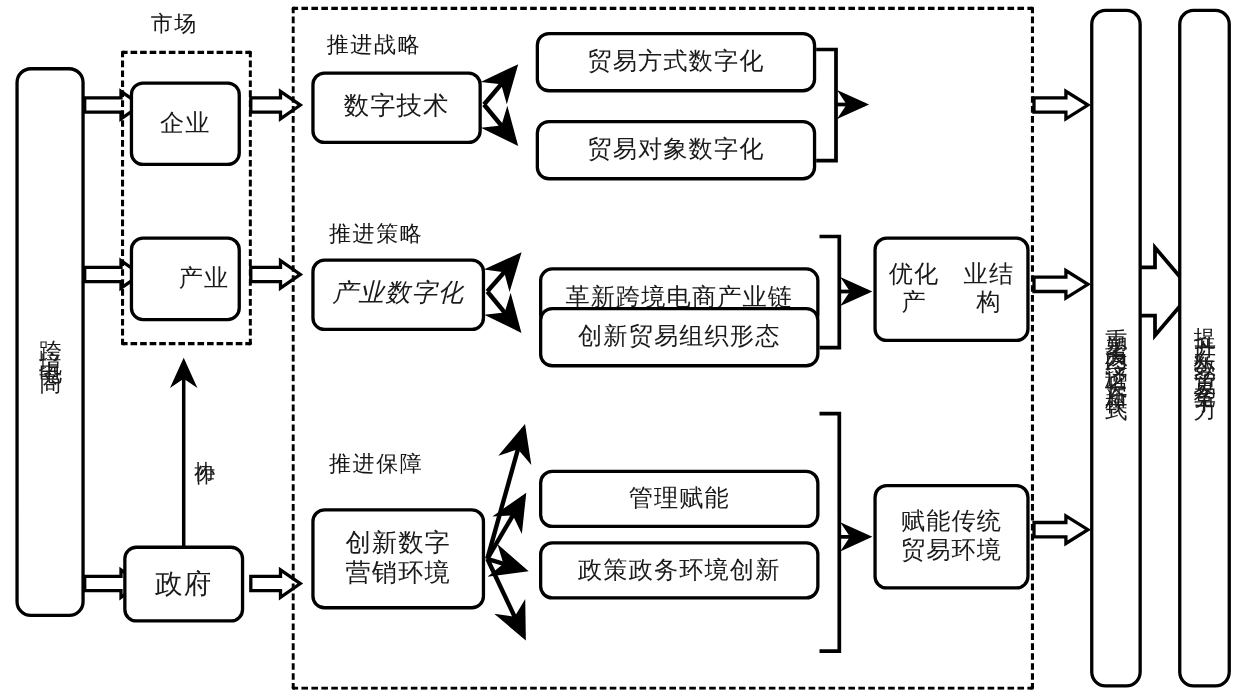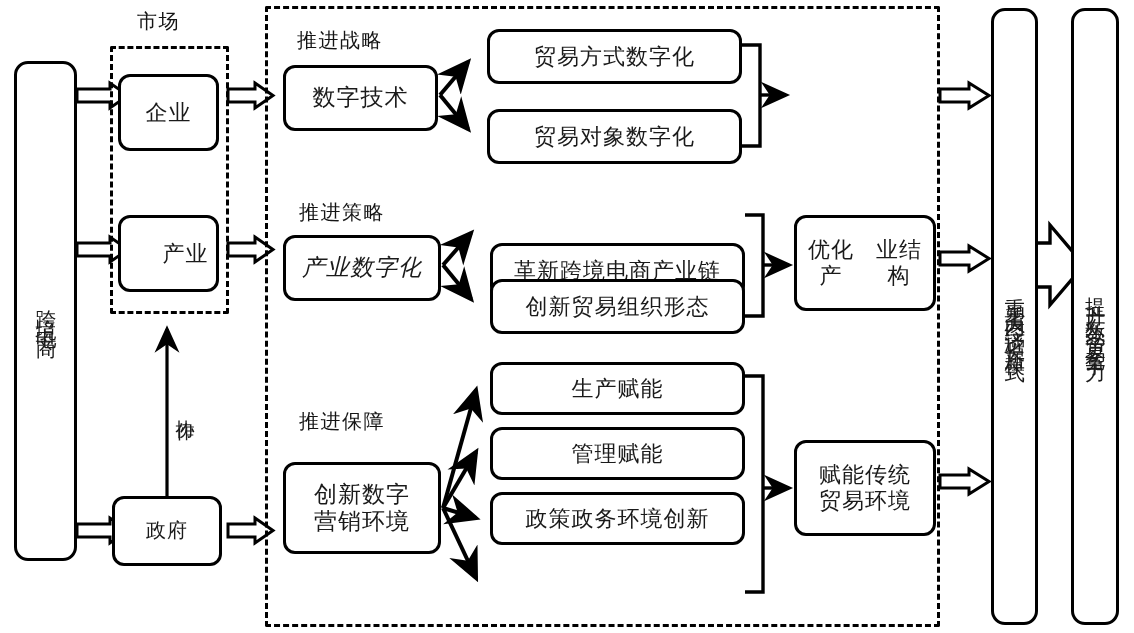--- a/index.html
+++ b/index.html
@@ -158,21 +158,21 @@
 
   <div class="abs node" style="left:118px;top:74px;width:101px;height:77px;font-size:22px;">
     <span>企业</span>
   </div>
   <div class="abs node" style="left:118px;top:215px;width:101px;height:77px;font-size:22px;padding-left:34px;">
     <span>产业</span>
   </div>
 
   <div class="abs vlabel" style="left:176px;top:404px;">协作</div>
 
-  <div class="abs node" style="left:112px;top:496px;width:110px;height:70px;font-size:20px;">
+  <div class="abs node" style="left:112px;top:496px;width:110px;height:70px;font-size:25px;">
     <span>政府</span>
   </div>
 
   <div class="abs dashbox" style="left:265px;top:6px;width:675px;height:621px;"></div>
 
   <div class="abs caption" style="left:297px;top:27px;">推进战略</div>
   <div class="abs node" style="left:487px;top:29px;width:255px;height:55px;font-size:22px;">
     <span>贸易方式数字化</span>
   </div>
   <div class="abs node" style="left:283px;top:65px;width:155px;height:66px;font-size:23px;">
@@ -196,23 +196,20 @@
     <span class="txt">优化产</span>
     <span class="txt">业结构</span>
   </div>
 
   <div class="abs caption" style="left:299px;top:408px;">推进保障</div>
   <div class="abs node" style="left:283px;top:462px;width:158px;height:92px;font-size:23px;flex-direction:column;">
     <span class="txt">创新数字</span>
     <span class="txt">营销环境</span>
   </div>
 
-  <div class="abs node" style="left:490px;top:362px;width:255px;height:53px;font-size:22px;">
-    <span>生产赋能</span>
-  </div>
   <div class="abs node" style="left:490px;top:427px;width:255px;height:53px;font-size:22px;">
     <span>管理赋能</span>
   </div>
   <div class="abs node" style="left:490px;top:492px;width:255px;height:53px;font-size:22px;">
     <span>政策政务环境创新</span>
   </div>
 
   <div class="abs node" style="left:794px;top:440px;width:142px;height:96px;font-size:22px;flex-direction:column;">
     <span class="txt">赋能传统</span>
     <span class="txt">贸易环境</span>

